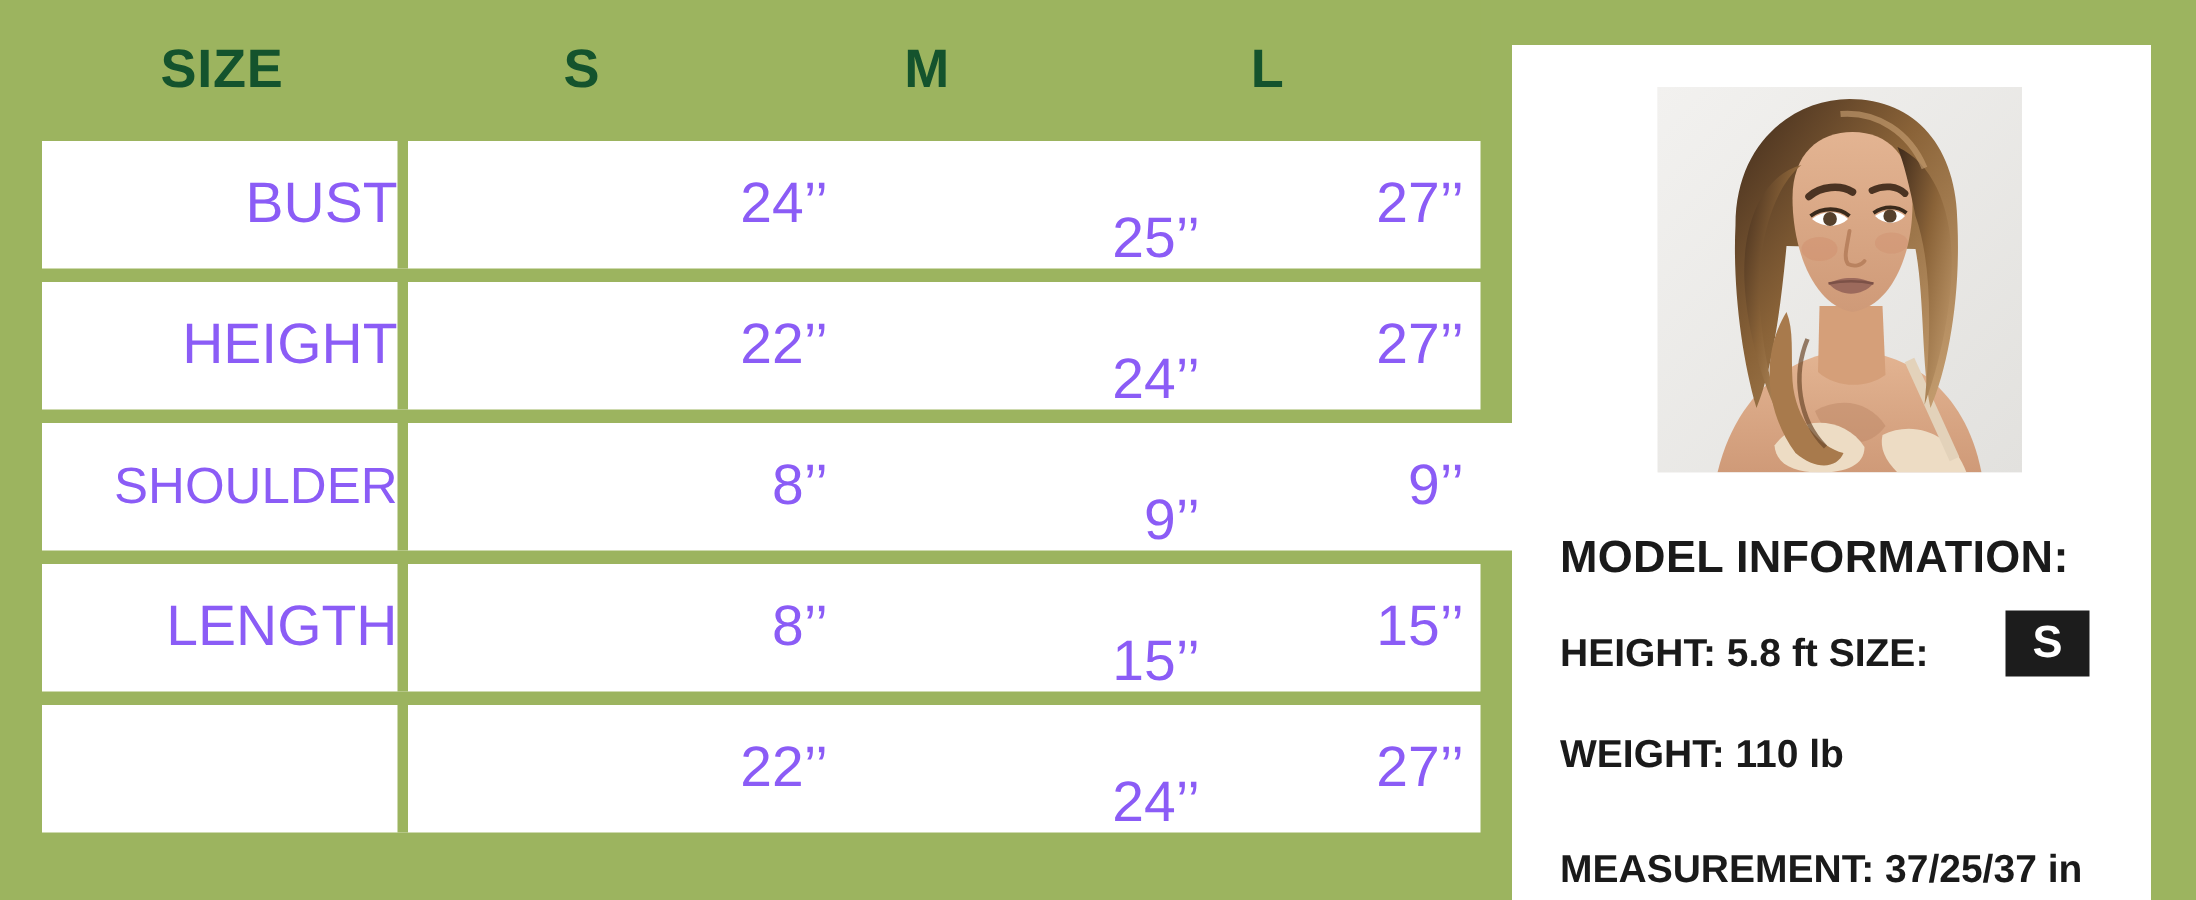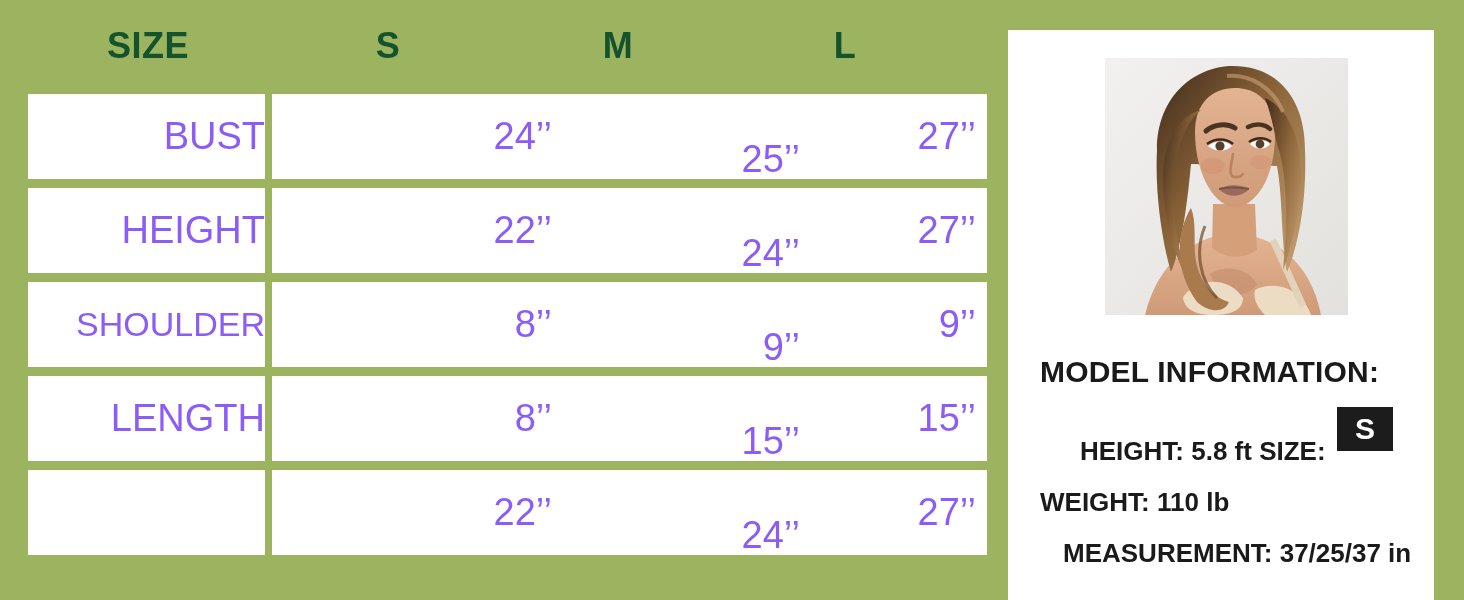--- a/index.html
+++ b/index.html
@@ -58,21 +58,21 @@
   }
   .trow {
     position: absolute;
     left: 0;
     width: 959px;
     height: 85px;
     background: #ffffff;
   }
   .trow.r0 { top: 0px; }
   .trow.r1 { top: 94px; }
-  .trow.r2 { top: 188px; }
+  .trow.r2 { top: 188px; padding-left: 40px; }
   .trow.r3 { top: 282px; text-decoration: underline; }
   .trow.r4 { top: 376px; }
 
   .cell {
     position: absolute;
     top: 0;
     height: 107px;
     line-height: 85px;
     color: #8b5cf6;
     font-size: 38px;
@@ -127,23 +127,23 @@
     white-space: nowrap;
   }
   .info-line {
     position: absolute;
     left: 32px;
     font-size: 26px;
     font-weight: bold;
     color: #1a1a1a;
     white-space: nowrap;
   }
-  #info-height { top: 406px; margin-left: 40px; }
+  #info-height { top: 390px; }
   #info-weight { top: 457px; }
-  #info-measure { top: 508px; margin-left: 23px; }
+  #info-measure { top: 534px; }
 
   #size-badge {
     position: absolute;
     left: 1337px;
     top: 407px;
     width: 56px;
     height: 44px;
     background: #1c1c1c;
     color: #ffffff;
     font-size: 30px;

